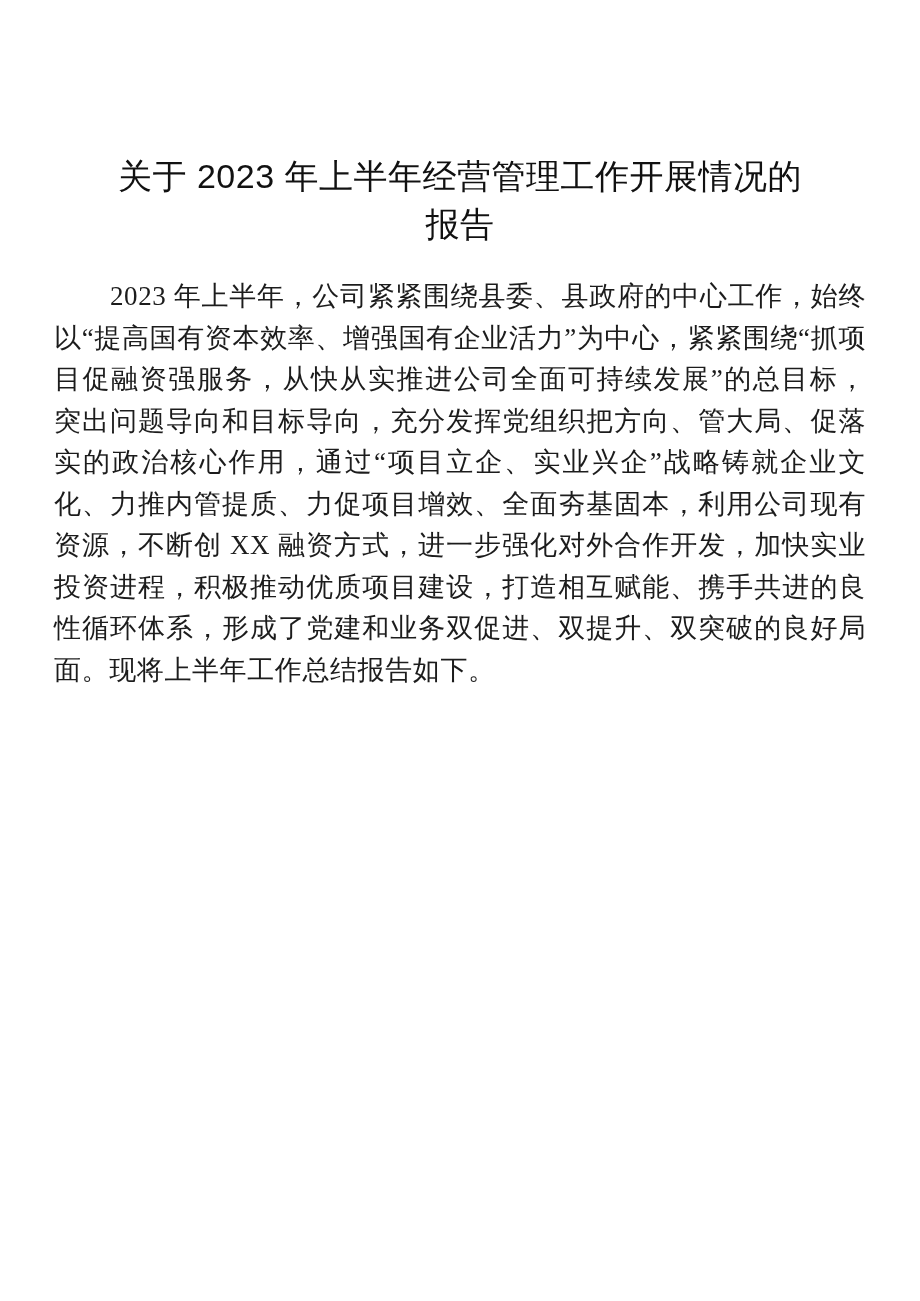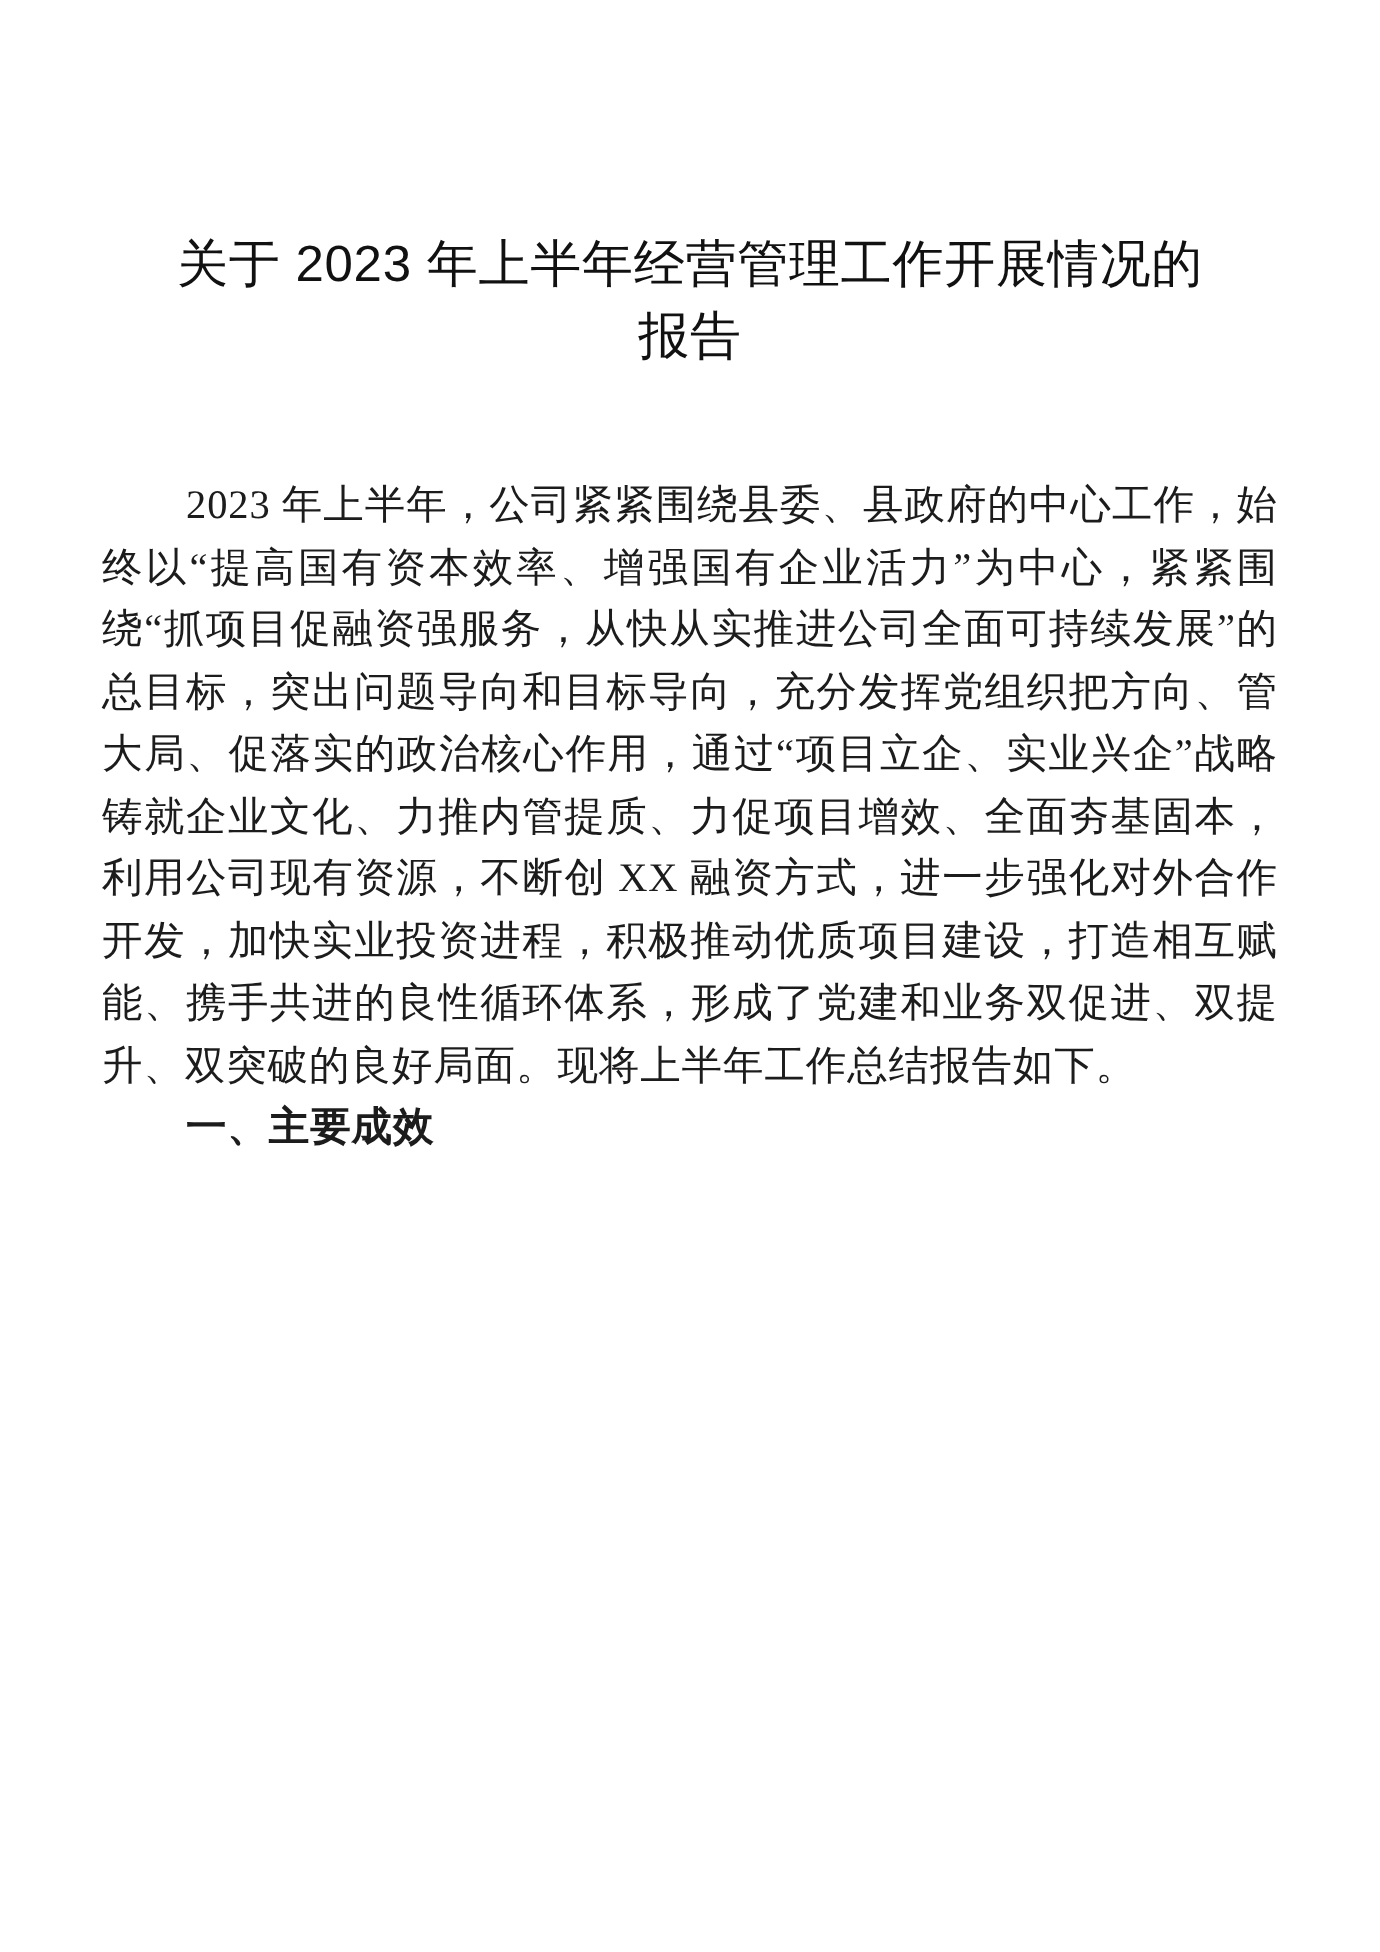--- a/index.html
+++ b/index.html
@@ -15,40 +15,40 @@
     color: #1a1a1a;
     -webkit-font-smoothing: antialiased;
   }
 
   .page {
     position: relative;
     width: 920px;
     height: 1301px;
     background: #ffffff;
     box-sizing: border-box;
-    padding: 0 68px;
+    padding: 0 54px;
   }
 
   
   .doc-title {
     margin: 0;
     padding-top: 152px;
     text-align: center;
     font-family: "Liberation Sans", "DejaVu Sans", sans-serif;
     font-weight: 500;
     font-size: 34px;
     line-height: 48px;
     letter-spacing: 0.5px;
     color: #111111;
     white-space: pre-line;
   }
 
   
   .body-block {
-    margin-top: 68px;
+    margin-top: 28px;
   }
 
   .para {
     margin: 0;
     font-family: "Liberation Serif", "DejaVu Serif", serif;
     font-size: 27px;
     line-height: 41.5px;
     text-align: justify;
     text-justify: inter-ideograph;
     text-indent: 56px;
@@ -80,19 +80,18 @@
 
 <div class="page">
 
   <h1 class="doc-title">关于 2023 年上半年经营管理工作开展情况的
 报告</h1>
 
   <div class="body-block">
 
     <p class="para">2023 年上半年，公司紧紧围绕县委、县政府的中心工作，始终以“提高国有资本效率、增强国有企业活力”为中心，紧紧围绕“抓项目促融资强服务，从快从实推进公司全面可持续发展”的总目标，突出问题导向和目标导向，充分发挥党组织把方向、管大局、促落实的政治核心作用，通过“项目立企、实业兴企”战略铸就企业文化、力推内管提质、力促项目增效、全面夯基固本，利用公司现有资源，不断创 XX 融资方式，进一步强化对外合作开发，加快实业投资进程，积极推动优质项目建设，打造相互赋能、携手共进的良性循环体系，形成了党建和业务双促进、双提升、双突破的良好局面。现将上半年工作总结报告如下。</p>
 
-    <p class="para heading">一、主要成效</p>
 
 
 
 
   </div>
 </div>
 
 </body></html>

